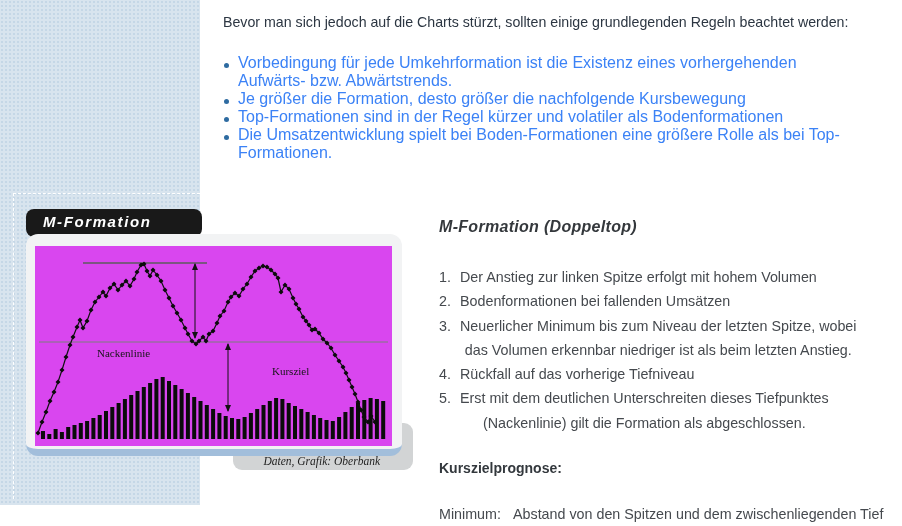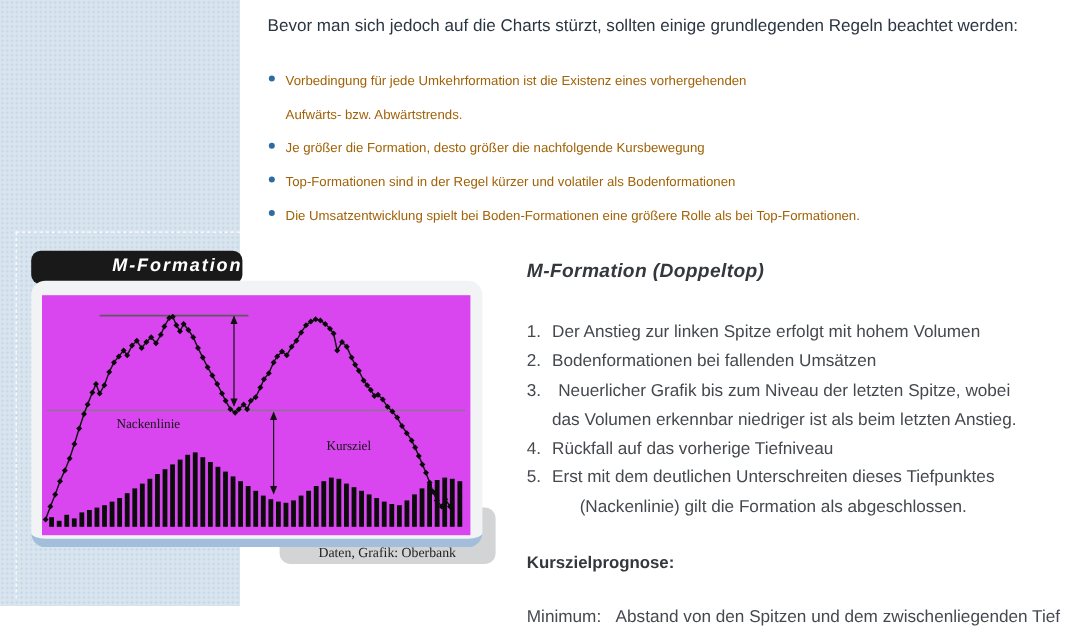--- a/index.html
+++ b/index.html
@@ -18,51 +18,51 @@
   }
   .dashed-box{
     position:absolute;left:13px;top:193px;width:186px;height:305px;
     border-left:1px dashed #ffffff;border-top:1px dashed #ffffff;
   }
   
   .formation-tab{
     position:absolute;left:26px;top:209px;width:176px;height:28px;
     background:#191919;border-radius:8px;z-index:2;
     color:#ffffff;font-weight:bold;font-style:italic;font-size:15px;
-    letter-spacing:1.6px;line-height:26px;padding-left:17px;box-sizing:border-box;text-align:right;
+    letter-spacing:1.6px;line-height:26px;padding-left:17px;box-sizing:border-box;
   }
   
   .caption-card{
     position:absolute;left:233px;top:423px;width:180px;height:47px;
     background:#d2d4d5;border-radius:9px;z-index:2;
     display:flex;align-items:flex-end;justify-content:flex-end;
     padding:0 33px 3px 0;box-sizing:border-box;
   }
   .caption-text{
-    font-family:"Liberation Serif",serif;
+    font-family:"Liberation Serif",serif;font-style:italic;
     font-size:11.5px;color:#1e1e1e;white-space:nowrap;
   }
   
   .chart-panel{
     position:absolute;left:26px;top:234px;width:376px;height:215px;
     background:#f2f3f4;border-radius:12px;
     border-bottom:7px solid #a2bedb;z-index:3;
   }
   .plot{
     position:absolute;left:9px;top:12px;width:357px;height:200px;
     background:#d946ef;
   }
   .plot svg{position:absolute;left:0;top:0;}
   
   .top-text{position:absolute;left:223px;top:12px;width:676px;color:#2c3642;z-index:1;}
   .intro{margin:0;font-size:14.2px;line-height:20px;}
   .rules{list-style:none;margin:22px 0 0;padding:0;}
   .rules li{
-    position:relative;padding-left:15px;font-size:11px;line-height:28px;
-    white-space:pre-line;color:#a16207;
+    position:relative;padding-left:15px;font-size:16px;line-height:18px;
+    white-space:pre-line;color:#3b82f6;
   }
   .rules li::before{
     content:"";position:absolute;left:1px;top:9px;width:5px;height:5px;
     border-radius:50%;background:#2e6ba1;
   }
   
   .right-col{position:absolute;left:439px;top:218px;width:460px;color:#45494e;z-index:1;}
   .section-heading{
     margin:0;font-size:16px;font-weight:bold;font-style:italic;
     color:#34383c;letter-spacing:.3px;
@@ -182,21 +182,21 @@
       <li>
         <span class="num">1.</span>
         <span class="txt">Der Anstieg zur linken Spitze erfolgt mit hohem Volumen</span>
       </li>
       <li>
         <span class="num">2.</span>
         <span class="txt">Bodenformationen bei fallenden Umsätzen</span>
       </li>
       <li>
         <span class="num">3.</span>
-        <span class="txt">Neuerlicher Grafik bis zum Niveau der letzten Spitze, wobei
+        <span class="txt">Neuerlicher Minimum bis zum Niveau der letzten Spitze, wobei
 das Volumen erkennbar niedriger ist als beim letzten Anstieg.</span>
       </li>
       <li>
         <span class="num">4.</span>
         <span class="txt">Rückfall auf das vorherige Tiefniveau</span>
       </li>
       <li>
         <span class="num">5.</span>
         <span class="txt">Erst mit dem deutlichen Unterschreiten dieses Tiefpunktes
 (Nackenlinie) gilt die Formation als abgeschlossen.</span>

